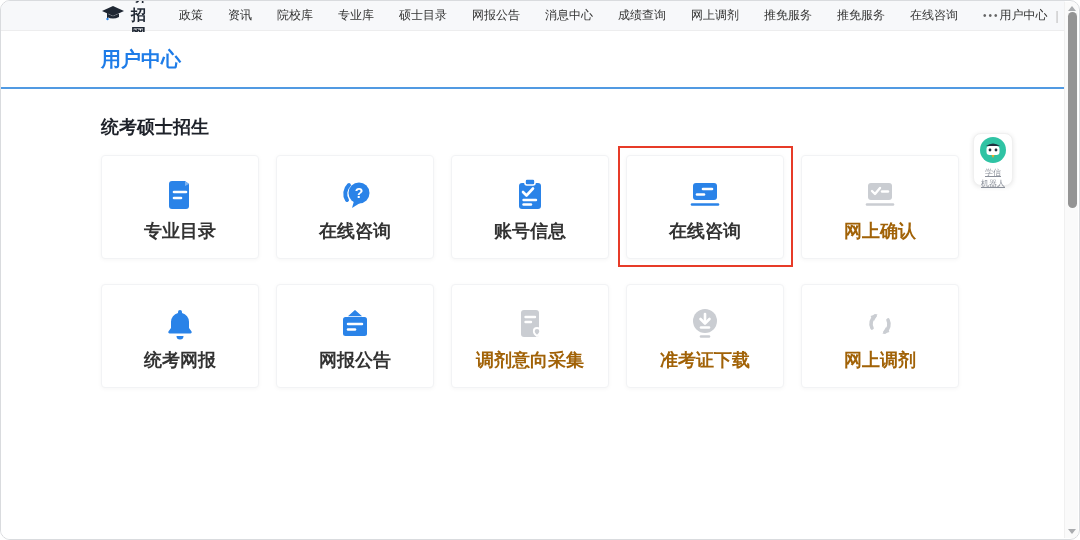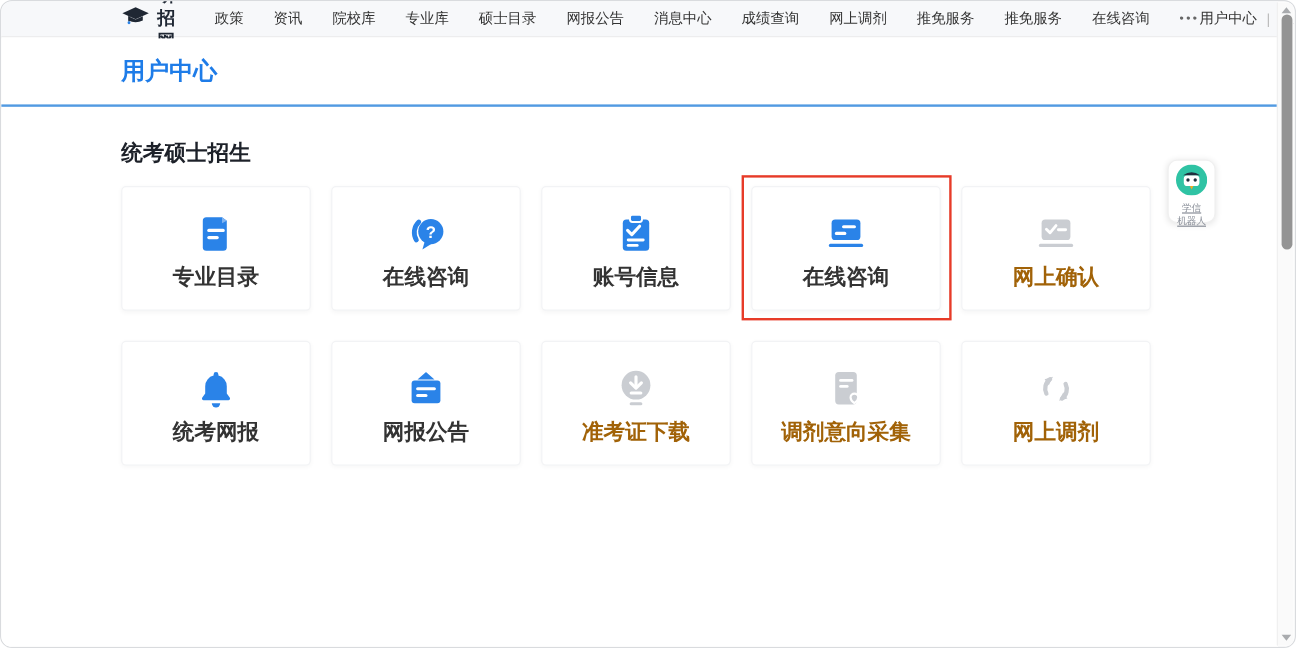--- a/index.html
+++ b/index.html
@@ -204,40 +204,40 @@
             <line x1="13" y1="20" x2="27" y2="20" stroke="#fff" stroke-width="2.5" stroke-linecap="round"></line>
             <line x1="13" y1="25.5" x2="20" y2="25.5" stroke="#fff" stroke-width="2.5" stroke-linecap="round"></line>
           </svg>
         </span>
         <span class="label">网报公告</span>
       </div>
 
       <div class="tile disabled">
         <span class="icon">
           <svg width="40" height="40" viewBox="0 0 40 40">
+            <rect x="11" y="6" width="18" height="27" rx="3" fill="#cacdd2"></rect>
+            <line x1="15.5" y1="13" x2="25" y2="13" stroke="#fff" stroke-width="2.4" stroke-linecap="round"></line>
+            <line x1="15.5" y1="18" x2="21" y2="18" stroke="#fff" stroke-width="2.4" stroke-linecap="round"></line>
+            <path d="M27 24 a3.2 3.2 0 0 1 3.2 3.2 c0 2.6 -3.2 4.8 -3.2 4.8 s-3.2 -2.2 -3.2 -4.8 A3.2 3.2 0 0 1 27 24 Z" fill="#cacdd2" stroke="#fff" stroke-width="1.8"></path>
+          </svg>
+        </span>
+        <span class="label">调剂意向采集</span>
+      </div>
+
+      <div class="tile disabled">
+        <span class="icon">
+          <svg width="40" height="40" viewBox="0 0 40 40">
             <circle cx="20" cy="17" r="12" fill="#cacdd2"></circle>
             <line x1="20" y1="10" x2="20" y2="18.5" stroke="#fff" stroke-width="2.6" stroke-linecap="round"></line>
             <polyline points="15.5,15 20,19.5 24.5,15" fill="none" stroke="#fff" stroke-width="2.6" stroke-linecap="round" stroke-linejoin="round"></polyline>
             <line x1="16" y1="23.5" x2="24" y2="23.5" stroke="#fff" stroke-width="2.6" stroke-linecap="round"></line>
             <line x1="16" y1="32.5" x2="24" y2="32.5" stroke="#cacdd2" stroke-width="2.6" stroke-linecap="round"></line>
           </svg>
         </span>
         <span class="label">准考证下载</span>
-      </div>
-
-      <div class="tile disabled">
-        <span class="icon">
-          <svg width="40" height="40" viewBox="0 0 40 40">
-            <rect x="11" y="6" width="18" height="27" rx="3" fill="#cacdd2"></rect>
-            <line x1="15.5" y1="13" x2="25" y2="13" stroke="#fff" stroke-width="2.4" stroke-linecap="round"></line>
-            <line x1="15.5" y1="18" x2="21" y2="18" stroke="#fff" stroke-width="2.4" stroke-linecap="round"></line>
-            <path d="M27 24 a3.2 3.2 0 0 1 3.2 3.2 c0 2.6 -3.2 4.8 -3.2 4.8 s-3.2 -2.2 -3.2 -4.8 A3.2 3.2 0 0 1 27 24 Z" fill="#cacdd2" stroke="#fff" stroke-width="1.8"></path>
-          </svg>
-        </span>
-        <span class="label">调剂意向采集</span>
       </div>
 
       <div class="tile disabled">
         <span class="icon">
           <svg width="40" height="40" viewBox="0 0 40 40">
             <path d="M12 24 a9.5 9.5 0 0 1 3 -12" fill="none" stroke="#cacdd2" stroke-width="3.6" stroke-linecap="round"></path>
             <polygon points="10.5,12 17.5,10 14,17" fill="#cacdd2"></polygon>
             <path d="M28 16 a9.5 9.5 0 0 1 -3 12" fill="none" stroke="#cacdd2" stroke-width="3.6" stroke-linecap="round"></path>
             <polygon points="29.5,28 22.5,30 26,23" fill="#cacdd2"></polygon>
           </svg>

